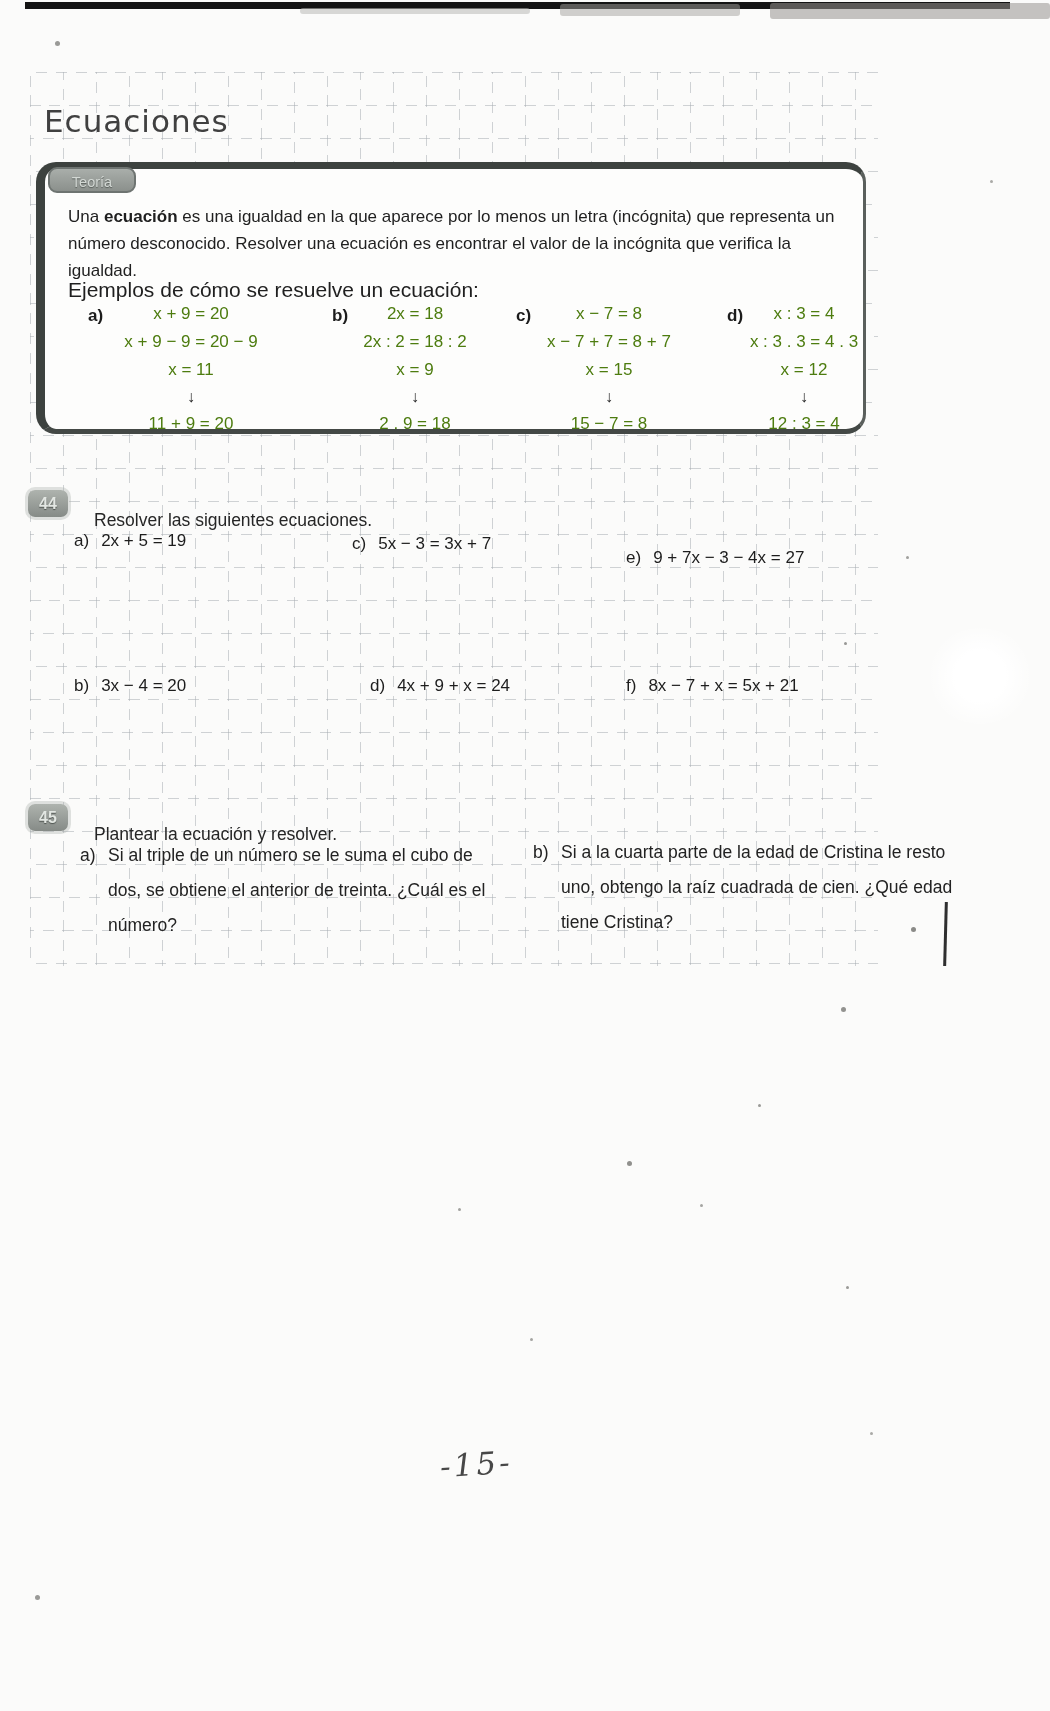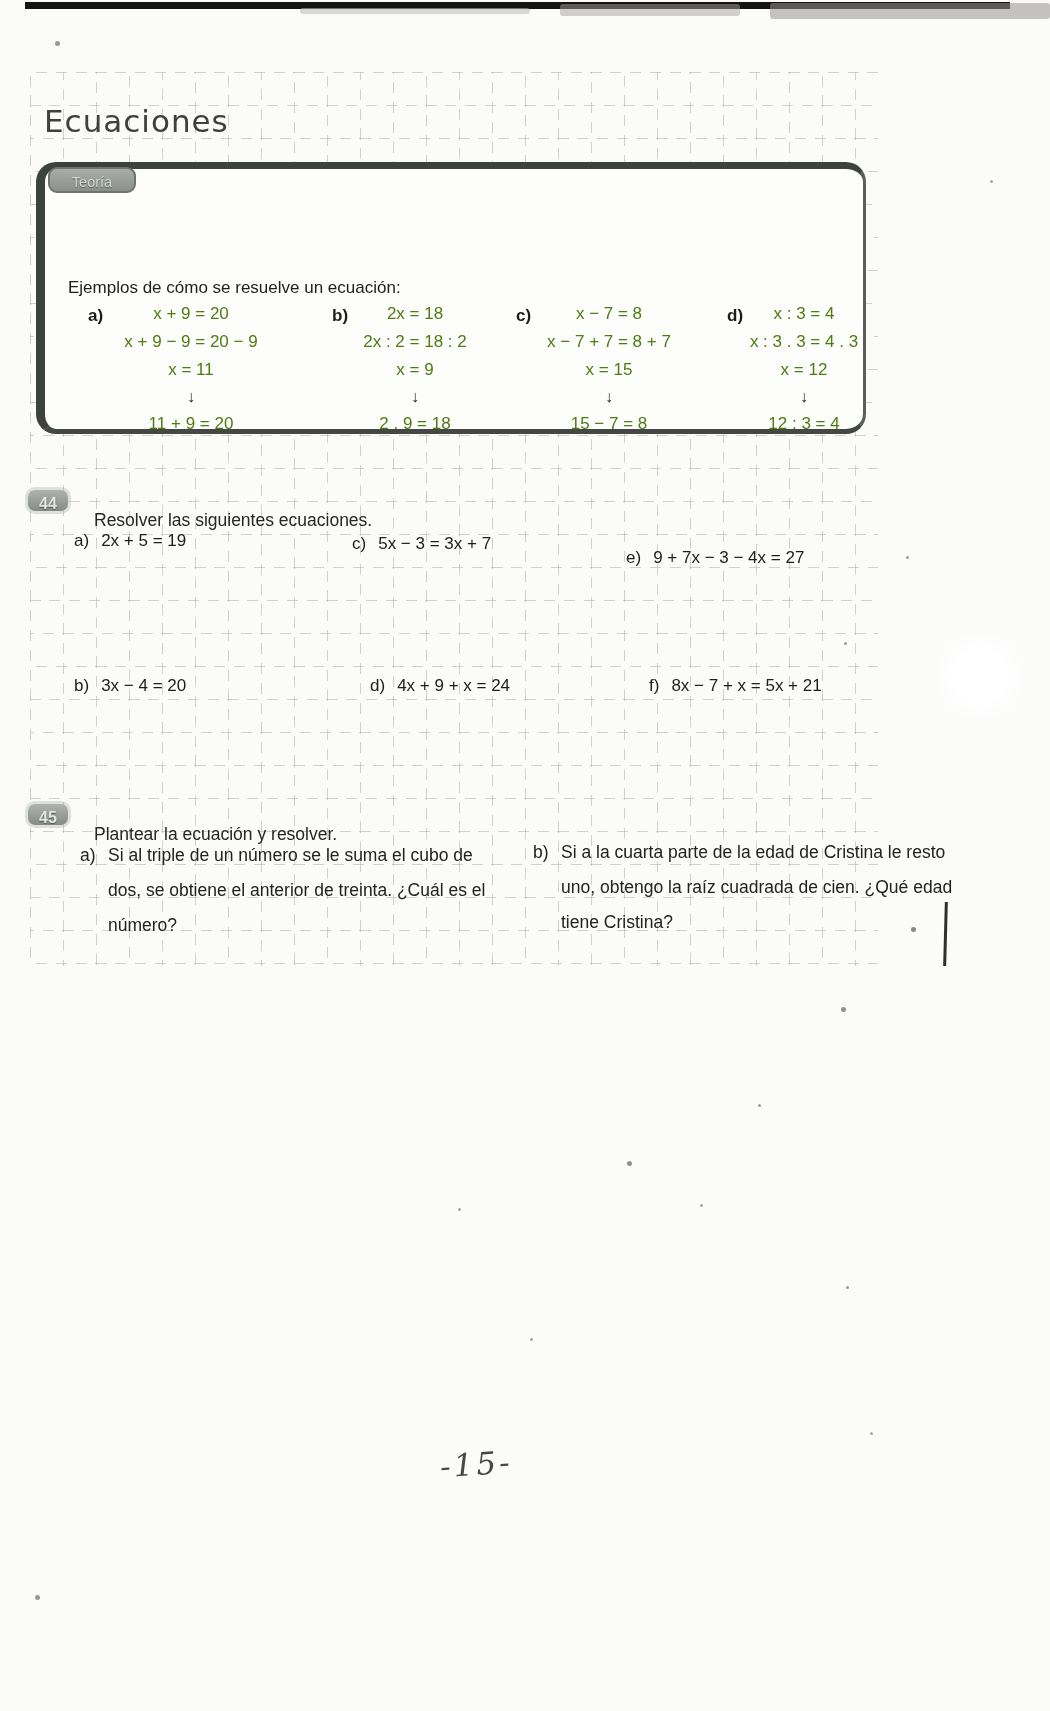--- a/index.html
+++ b/index.html
@@ -47,52 +47,52 @@
     border-right:3px solid #5a5f5c; border-bottom:5px solid #434845;
   }
   #theory-tab{
     position:absolute; left:48px; top:167px; width:88px; height:26px;
     background:linear-gradient(180deg,#a9aeaa,#8b908c); border:2px solid #6e7471; border-radius:9px;
     color:#d3d8d4; font-size:14.5px; font-weight:400; text-align:center; line-height:26px;
     text-shadow:0 1px 1px #575d59; box-sizing:border-box;
   }
   #theory-para{position:absolute; left:68px; top:203px; width:790px; margin:0;
     font-size:17px; line-height:27px; color:#1f1f1f;}
-  #examples-intro{position:absolute; left:68px; top:278px; margin:0; font-size:17px; color:#1f1f1f;}
+  #examples-intro{position:absolute; left:68px; top:278px; margin:0; font-size:21px; color:#1f1f1f;}
   
   .ex-col{position:absolute; top:304px; text-align:center;}
   .exA{left:88px;  width:206px;}
   .exB{left:332px; width:166px;}
   .exC{left:516px; width:186px;}
   .exD{left:727px; width:154px;}
   .ex-label{position:absolute; left:0; top:2px; font-weight:700; font-size:17px; color:#1c1c1c;}
   .line{height:28px; font-size:17px; color:#4d7c0f;}
   .arrow{height:26px; font-size:16px; color:#2a2a2a;}
   
   .badge{
-    position:absolute; width:40px; height:21px; border-radius:7px;
+    position:absolute; width:40px; height:27px; border-radius:7px;
     background:linear-gradient(180deg,#aeb3ae,#868b87);
     box-shadow:0 0 0 3px rgba(170,175,170,.35);
     color:#e3e7e3; font-weight:700; font-size:16px; text-align:center; line-height:27px;
     text-shadow:0 1px 1px #4e534f;
   }
   #badge44{left:28px; top:490px;}
   #badge45{left:28px; top:804px;}
   .instruction{position:absolute; font-size:17.5px; font-weight:400; color:#262626; margin:16px;}
   #inst44{left:78px; top:494px;}
   #inst45{left:78px; top:808px;text-align:right;}
   
   .eq-item{position:absolute; font-size:17px; color:#1d1d1d; white-space:nowrap;}
   .eq-item .lbl{margin-right:12px;}
   #e44a{left:74px;  top:531px;}
   #e44c{left:352px; top:534px;}
   #e44e{left:626px; top:548px;}
   #e44b{left:74px;  top:676px;}
   #e44d{left:370px; top:676px;}
-  #e44f{left:626px; top:676px;margin-left:23px;}
+  #e44f{left:626px; top:676px;}
   
   .prob{position:absolute; font-size:17.5px; line-height:35px; color:#222;}
   .prob .lbl{position:absolute; left:0; top:0;}
   .prob .txt{display:block; margin-left:28px; white-space:pre-line;}
   #p45a{left:80px;  top:838px; width:430px;}
   #p45b{left:533px; top:835px; width:440px;}
   
   #pagenum{
     position:absolute; left:440px; top:1446px;
     font-family:"DejaVu Serif", serif; font-style:italic;
@@ -110,20 +110,21 @@
   <div class="noise n3"></div>
   <div id="grid"></div>
   <div id="punch"></div>
   <div class="speck"></div>
 
   <h1 id="title">Ecuaciones</h1>
 
   <section id="theory"></section>
   <div id="theory-tab">Teoría</div>
 
+  <p id="theory-para"><span>Una </span><b>ecuación</b><span> es una igualdad en la que aparece por lo menos un letra (incógnita) que representa un número desconocido. Resolver una ecuación es encontrar el valor de la incógnita que verifica la igualdad.</span></p>
 
   <p id="examples-intro">Ejemplos de cómo se resuelve un ecuación:</p>
 
   <div class="ex-col exA">
     <span class="ex-label">a)</span>
     <div class="line">x + 9 = 20</div>
     <div class="line">x + 9 − 9 = 20 − 9</div>
     <div class="line">x = 11</div>
     <div class="line arrow">↓</div>
     <div class="line">11 + 9 = 20</div>

